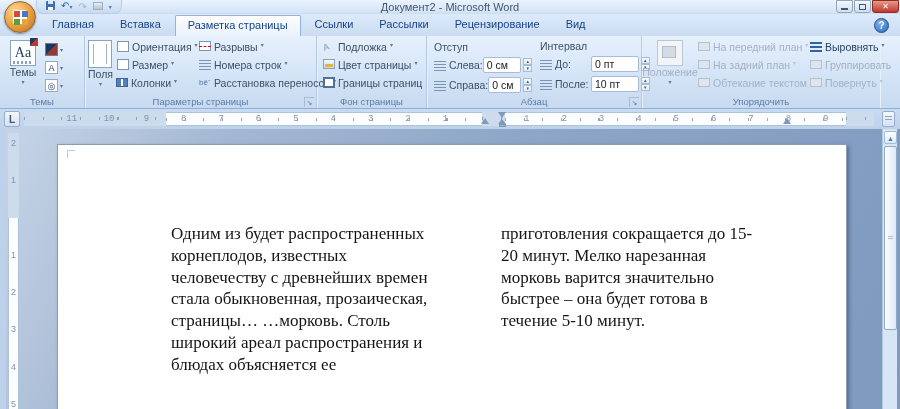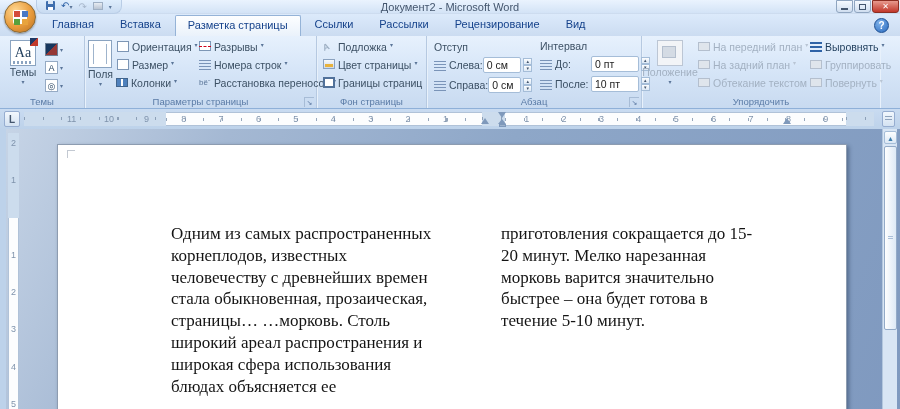--- a/index.html
+++ b/index.html
@@ -118,21 +118,21 @@
   
   .rulerrow { position:absolute; left:0; top:109px; width:900px; height:20px;
     background:linear-gradient(#c9dbf1,#bdd2ea); }
   .tabsel { position:absolute; left:4px; top:2px; width:16px; height:16px; border:1px solid #96add0;
     background:linear-gradient(#f2f7fd,#d4e2f2); color:#44566e; font-size:10px; font-weight:bold;
     text-align:center; line-height:15px; border-radius:2px; }
   .hruler-seg { position:absolute; top:3px; height:14px; background:#ccdced; }
   .hruler-seg.white { background:#fcfdfe; border:1px solid #b0c2d8; border-left:none; border-right:none; }
   .hruler-seg:after { content:""; position:absolute; left:0; right:0; top:5px; height:3px;
     background:repeating-linear-gradient(to right,rgba(125,145,170,.8) 0 1px,transparent 1px 18.7px); }
-  .hnums { position:absolute; top:3px; height:14px; display:flex; }
+  .hnums { position:absolute; top:3px; height:14px; display:flex;font-family:Liberation Mono, monospace; }
   .hnums span { flex:0 0 37.4px; width:37.4px; text-align:center; font-size:9px; line-height:14px; color:#7f93ac; }
   .ruler-toggle { position:absolute; right:5px; top:2px; width:13px; height:16px; border:1px solid #96add0;
     background:linear-gradient(#f2f7fd,#d4e2f2); border-radius:2px; }
   .ruler-toggle:before { content:""; position:absolute; inset:4px 2px; background:repeating-linear-gradient(#8fa3bc 0 1px,transparent 1px 3px); }
   .marker { position:absolute; width:0; height:0; }
   .m-right1 { left:481px; top:9px; border-left:4px solid transparent; border-right:4px solid transparent; border-bottom:6px solid #7f99bb; }
   .m-first { left:498px; top:3px; border-left:4px solid transparent; border-right:4px solid transparent; border-top:6px solid #7f99bb; }
   .m-hang { left:498px; top:10px; border-left:4px solid transparent; border-right:4px solid transparent; border-bottom:5px solid #7f99bb; }
   .m-box { position:absolute; left:499px; top:15px; width:7px; height:3px; background:#9db2cc; border:1px solid #7f99bb; }
   .m-right2 { left:783px; top:9px; border-left:4px solid transparent; border-right:4px solid transparent; border-bottom:6px solid #7f99bb; }
@@ -437,27 +437,26 @@
         <span>1</span>
         <span>2</span>
         <span>3</span>
         <span>4</span>
         <span>5</span>
       </div>
 
     <div class="page">
       <div class="cropmark"></div>
       <div class="doc-col left">
-          <div>Одним из самых распространенных</div>
+          <div>Одним из будет распространенных</div>
           <div>корнеплодов, известных</div>
           <div>человечеству с древнейших времен</div>
           <div>стала обыкновенная, прозаическая,</div>
           <div>страницы… …морковь. Столь</div>
           <div>широкий ареал распространения и</div>
-          <div>широкая сфера использования</div>
           <div>блюдах объясняется ее</div>
         </div>
       <div class="doc-col right">
           <div>приготовления сокращается до 15-</div>
           <div>20 минут. Мелко нарезанная</div>
           <div>морковь варится значительно</div>
           <div>быстрее – она будет готова в</div>
           <div>течение 5-10 минут.</div>
         </div>
     </div>

